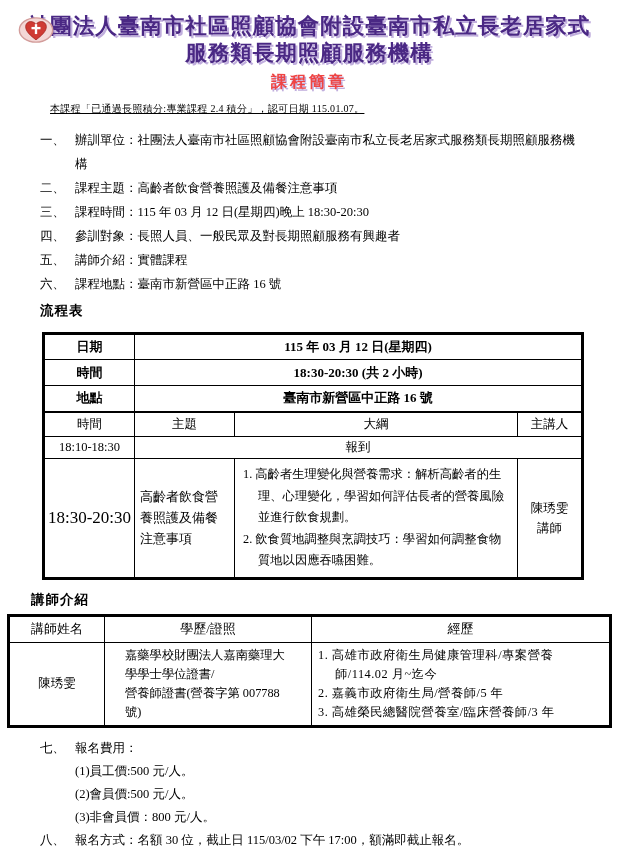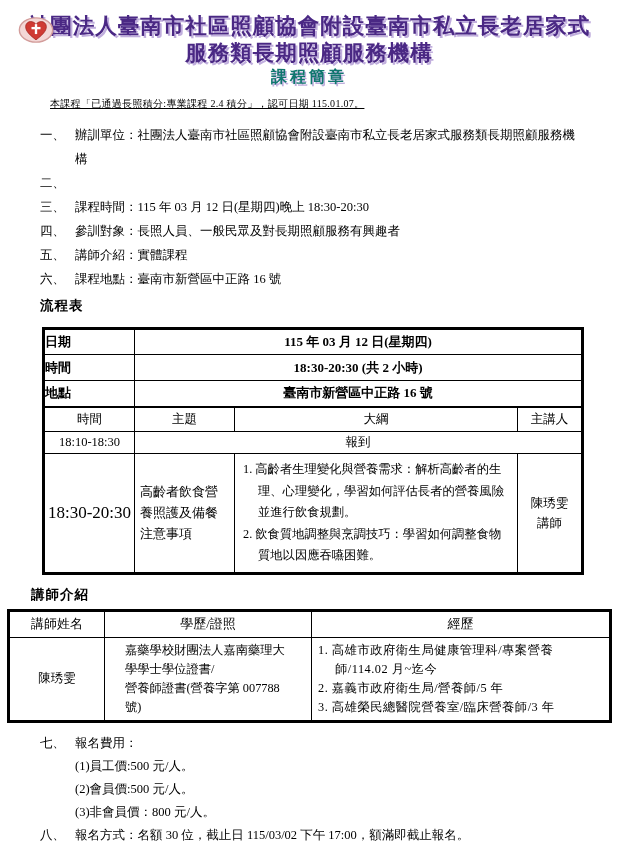--- a/index.html
+++ b/index.html
@@ -9,38 +9,38 @@
     font-family: "Liberation Serif", "DejaVu Serif", serif;
     color: #000; position: relative; overflow: hidden;
     padding-top: 13px;
   }
   
   .hdr { position: relative; text-align: center; }
   .logo { position: absolute; left: 18px; top: 2px; width: 36px; height: 30px; }
   .title-line { font-size: 21.5px; font-weight: bold; letter-spacing: 1px;
     color: #4a2884; text-shadow: 2px 2px 0 #c0aedd; line-height: 27px; }
   .subtitle { font-size: 16px; font-weight: bold; letter-spacing: 3px;
-    color: #0f766e; text-shadow: 1.5px 1.5px 0 #c0aedd; }
+    color: #ef4444; text-shadow: 1.5px 1.5px 0 #c0aedd; margin-top: 5px; }
   .credit { margin: 9px 0 0 50px; font-size: 10px; letter-spacing: 0.3px; }
   .credit span { text-decoration: underline; }
   
   .info-list { margin: 12px 0 0 40px; font-size: 12.5px; }
   .info-item { display: flex; line-height: 24px; }
   .info-item .num { width: 35px; flex: 0 0 35px; }
   .info-item .txt { width: 505px; }
   
   .tbl-label { font-weight: bold; font-size: 13.5px; letter-spacing: 1px; }
   .lbl-schedule { margin: 6px 0 12px 40px; font-family: Liberation Serif, serif; }
   .lbl-lecturer { margin: 11px 0 5px 31px; }
   
   table { border-collapse: collapse; table-layout: fixed; }
   .schedule-table { margin-left: 42px; width: 539px; border: 3px solid #000; }
   .schedule-table td, .schedule-table th,
   .lecturer-table td, .lecturer-table th { border: 1.2px solid #000; font-weight: normal; }
-  .schedule-table .inf-lbl { font-weight: bold; font-size: 13px; text-align: left; height: 26px; }
+  .schedule-table .inf-lbl { font-weight: bold; font-size: 13px; text-align: center; height: 26px; }
   .schedule-table .inf-val { font-weight: bold; font-size: 13px; text-align: center; }
   .schedule-table .hd td { font-size: 12.5px; text-align: center; height: 25px; border-top: 2.5px solid #000; }
   .schedule-table .ck td { font-size: 12.5px; text-align: center; height: 22px; }
   .cell-time { font-size: 17px; text-align: center; margin-top: 26px; }
   .cell-topic { font-size: 13px; padding: 4px 5px; line-height: 21px; }
   .cell-outline { font-size: 12.3px; padding: 5px 6px 5px 8px; line-height: 21.5px; vertical-align: middle; }
   .cell-outline .oline { padding-left: 15px; text-indent: -15px; }
   .cell-speaker { font-size: 12.5px; text-align: center; line-height: 20px; }
   .lecturer-table { margin-left: 7px; width: 602px; border: 3px solid #000; }
   .lecturer-table th { font-size: 13px; text-align: center; height: 27px; }
@@ -73,20 +73,21 @@
 
 <div class="credit"><span>本課程「已通過長照積分:專業課程 2.4 積分」，認可日期 115.01.07。</span></div>
 
 <div class="info-list">
   <div class="info-item">
       <span class="num">一、</span>
       <span class="txt">辦訓單位：社團法人臺南市社區照顧協會附設臺南市私立長老居家式服務類長期照顧服務機構</span>
     </div>
   <div class="info-item">
       <span class="num">二、</span>
+      <span class="txt">課程主題：高齡者飲食營養照護及備餐注意事項</span>
     </div>
   <div class="info-item">
       <span class="num">三、</span>
       <span class="txt">課程時間：115 年 03 月 12 日(星期四)晚上 18:30-20:30</span>
     </div>
   <div class="info-item">
       <span class="num">四、</span>
       <span class="txt">參訓對象：長照人員、一般民眾及對長期照顧服務有興趣者</span>
     </div>
   <div class="info-item">

